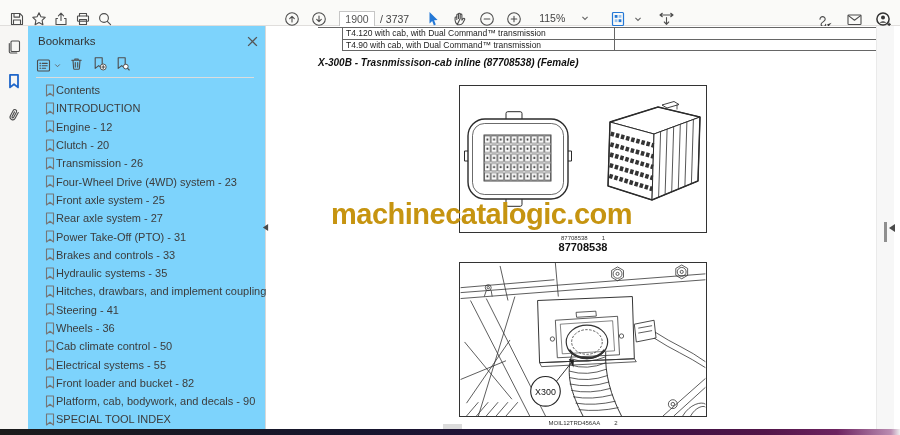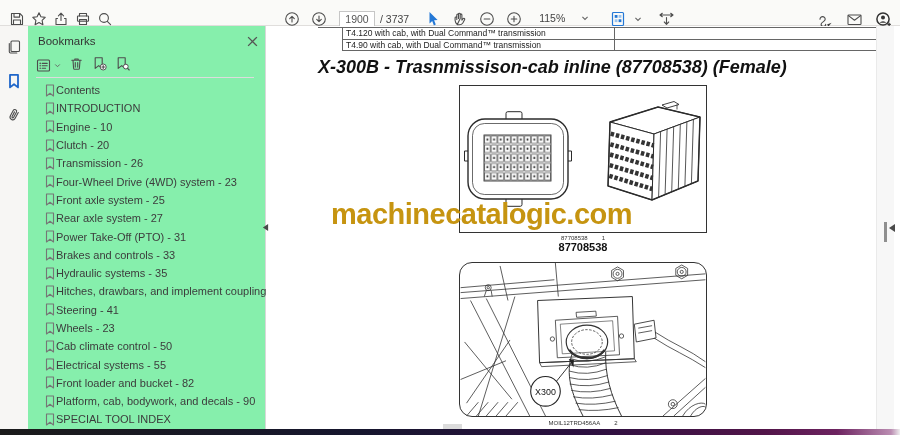--- a/index.html
+++ b/index.html
@@ -18,44 +18,44 @@
   .page-input { width:36px; height:17px; border:1px solid #C6C6C6; border-bottom:1px solid #8f8f8f;
     background:#fff; font-size:10.5px; color:#555; text-align:center; font-family:"Liberation Sans",sans-serif; }
   .tb-label { font-size:10.5px; color:#444; }
   .zoom-group { display:flex; align-items:center; gap:16px; border-bottom:1px solid #ABABAB; padding:2px 3px 3px 3px; }
 
   
   #left-rail { left:0; top:26px; width:28px; height:403px; background:#F7F6F4; }
   .rail-btn { width:28px; height:26px; display:flex; align-items:center; justify-content:center; margin-top:8px; }
 
   
-  #bm-panel { left:28px; top:26px; width:238px; height:403px; background:#86efac;
+  #bm-panel { left:28px; top:26px; width:238px; height:403px; background:#7dd3fc;
     border-right:1px solid #D8D8D8; }
   #bm-header { position:absolute; left:10px; top:6px; width:220px; height:18px;
     display:flex; align-items:center; justify-content:space-between; }
   #bm-title { font-size:11.5px; color:#333; }
   #bm-toolbar { position:absolute; left:8px; top:28px; height:22px; display:flex; align-items:center; gap:8px; }
   #bm-sep { position:absolute; left:8px; top:51px; width:218px; border-top:1px solid #DCDCDC; }
   #bm-list { position:absolute; left:0; top:55px; width:238px; }
   .bm-item { display:flex; align-items:center; height:18.3px; padding-left:16px;
     font-size:11px; color:#3C3C3C; white-space:nowrap; overflow:hidden; }
   .bm-item svg { flex:0 0 auto; }
 
   
   #doc { left:266px; top:26px; width:610px; height:403px; background:#FFFFFF; overflow:hidden; }
   #dtable { position:absolute; left:52px; top:1px; width:618px; border-top:1px solid #666;
     font-size:8.5px; color:#1d1d1d;padding-left:24px; }
   .trow { display:flex; border-bottom:1px solid #666; height:11.5px; line-height:10.5px; }
   .tcell-a { width:273px; border-left:1px solid #666; border-right:1px solid #666; padding-left:3px; overflow:hidden; white-space:nowrap; }
   .tcell-b { flex:1; border-right:1px solid #666; }
-  #heading { position:absolute; left:52px; top:31px; font-size:18px; font-weight:bold;
+  #heading { position:absolute; left:52px; top:31px; font-size:10px; font-weight:bold;
     font-style:italic; color:#111; white-space:nowrap; }
   .figbox { position:absolute; left:193px; width:248px; border:1px solid #333; background:#fff; }
   #fig1 { top:59px; height:148px; }
-  #fig2 { top:236px; height:155px;border-radius:13px; }
+  #fig2 { top:236px; height:155px; }
   .cap-small { position:absolute; left:193px; width:248px; display:flex; justify-content:center;
     gap:14px; font-size:6px; color:#333; }
   #fig1-cap { top:209px; }
   #fig2-cap { top:394px; }
   #fig1-num { position:absolute; left:193px; top:215px; width:248px; text-align:center;
     font-size:11px; font-weight:bold; color:#111; }
   #watermark { position:absolute; left:65px; top:172px; font-size:29px; font-weight:bold;
     letter-spacing:-0.5px; white-space:nowrap; }
 
   
@@ -266,21 +266,21 @@
       <svg width="12" height="13" viewBox="0 0 12 13">
         <path d="M2.5 1 h7 v11 l-3.5-2.8 -3.5 2.8 z" fill="none" stroke="#767676" stroke-width="1.1" stroke-linejoin="round"></path>
       </svg>
       <span>INTRODUCTION</span>
     </div>
 
     <div class="bm-item">
       <svg width="12" height="13" viewBox="0 0 12 13">
         <path d="M2.5 1 h7 v11 l-3.5-2.8 -3.5 2.8 z" fill="none" stroke="#767676" stroke-width="1.1" stroke-linejoin="round"></path>
       </svg>
-      <span>Engine - 10</span>
+      <span>Engine - 12</span>
     </div>
 
     <div class="bm-item">
       <svg width="12" height="13" viewBox="0 0 12 13">
         <path d="M2.5 1 h7 v11 l-3.5-2.8 -3.5 2.8 z" fill="none" stroke="#767676" stroke-width="1.1" stroke-linejoin="round"></path>
       </svg>
       <span>Clutch - 20</span>
     </div>
 
     <div class="bm-item">
@@ -343,21 +343,21 @@
       <svg width="12" height="13" viewBox="0 0 12 13">
         <path d="M2.5 1 h7 v11 l-3.5-2.8 -3.5 2.8 z" fill="none" stroke="#767676" stroke-width="1.1" stroke-linejoin="round"></path>
       </svg>
       <span>Steering - 41</span>
     </div>
 
     <div class="bm-item">
       <svg width="12" height="13" viewBox="0 0 12 13">
         <path d="M2.5 1 h7 v11 l-3.5-2.8 -3.5 2.8 z" fill="none" stroke="#767676" stroke-width="1.1" stroke-linejoin="round"></path>
       </svg>
-      <span>Wheels - 23</span>
+      <span>Wheels - 36</span>
     </div>
 
     <div class="bm-item">
       <svg width="12" height="13" viewBox="0 0 12 13">
         <path d="M2.5 1 h7 v11 l-3.5-2.8 -3.5 2.8 z" fill="none" stroke="#767676" stroke-width="1.1" stroke-linejoin="round"></path>
       </svg>
       <span>Cab climate control - 50</span>
     </div>
 
     <div class="bm-item">

